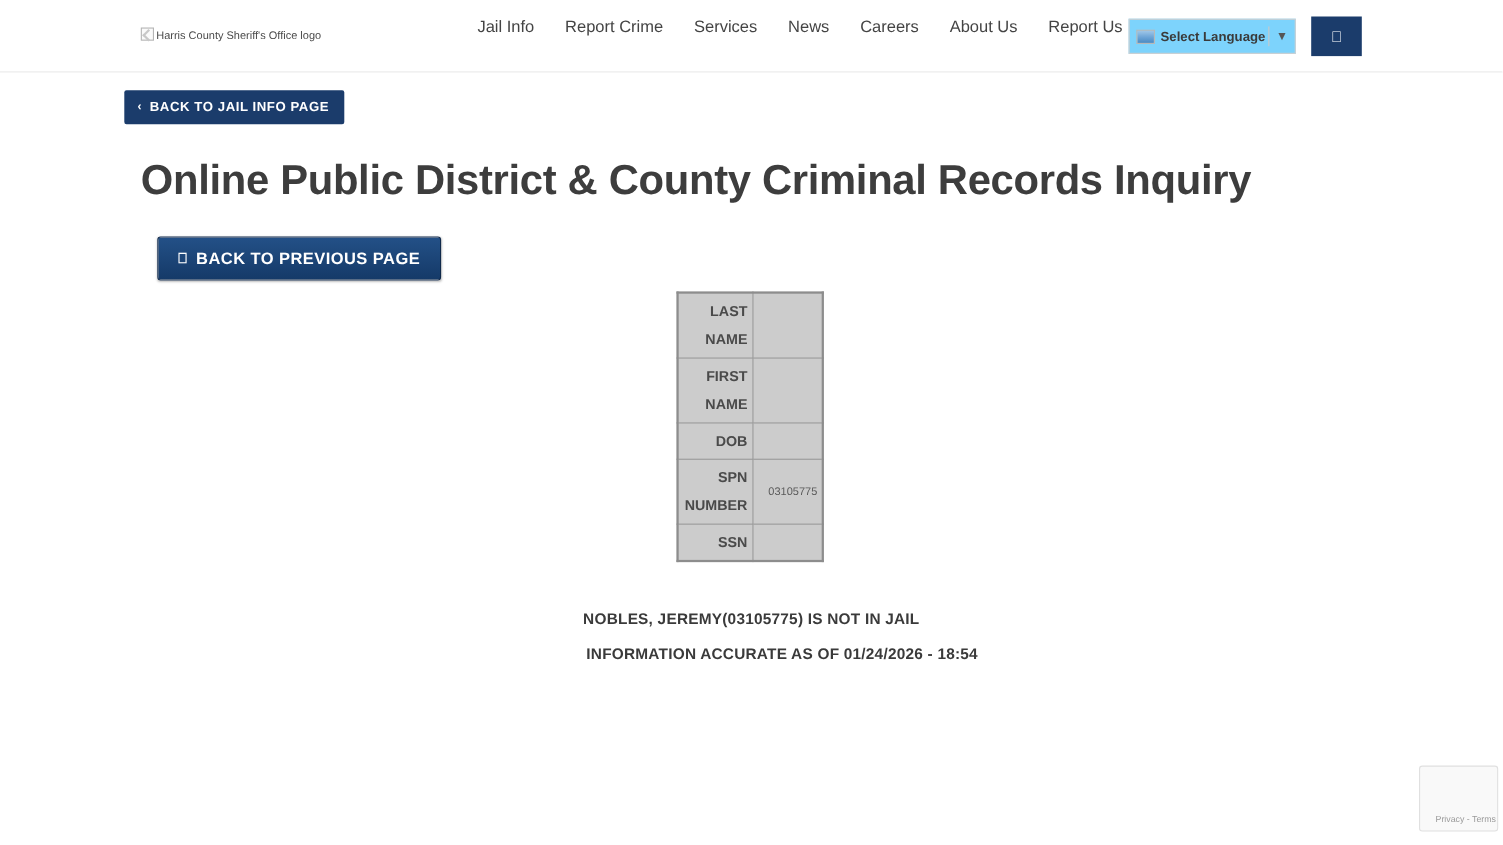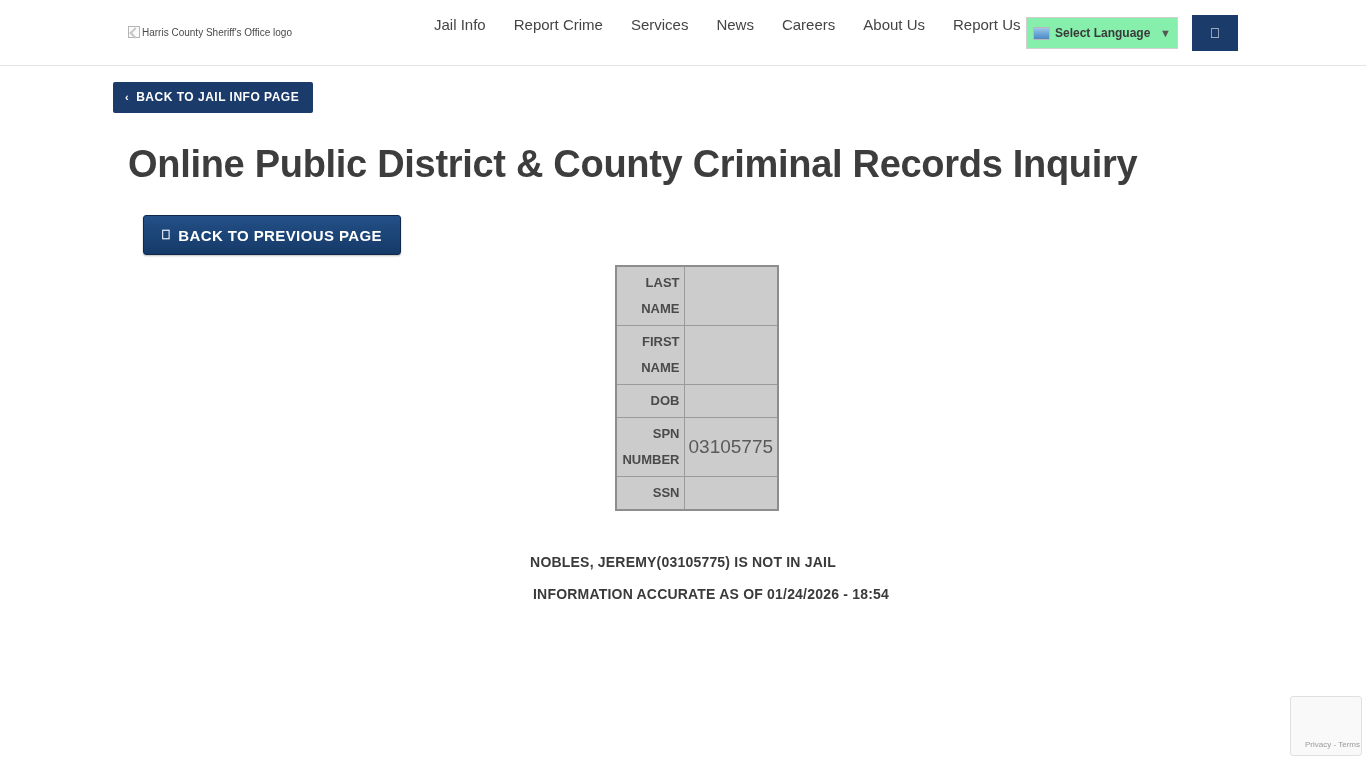--- a/index.html
+++ b/index.html
@@ -69,21 +69,21 @@
     white-space: nowrap;
   }
 
   .lang-select {
     position: absolute;
     left: 1026px;
     top: 17px;
     width: 152px;
     height: 32px;
     border: 1px solid #d0d0d0;
-    background: #86efac;
+    background: #7dd3fc;
     display: flex;
     align-items: center;
     padding: 0 6px;
     font-size: 12px;
     color: #3a3a3a;
     font-weight: bold;
   }
   .lang-icon {
     width: 17px;
     height: 13px;
@@ -195,21 +195,21 @@
     text-align: right;
     padding: 3px 4px;
     font-size: 13px;
     font-weight: bold;
     color: #4a4a4a;
     line-height: 26px;
   }
   .info-table td.value {
     width: 64px;
     padding: 3px 4px;
-    font-size: 19px;
+    font-size: 10px;
     color: #5a5a5a;
     background: #cccccc;
     text-align: right;
   }
   .info-table tr.two-line td.label { line-height: 26px; }
 
   .status-line {
     position: absolute;
     width: 100%;
     text-align: center;

